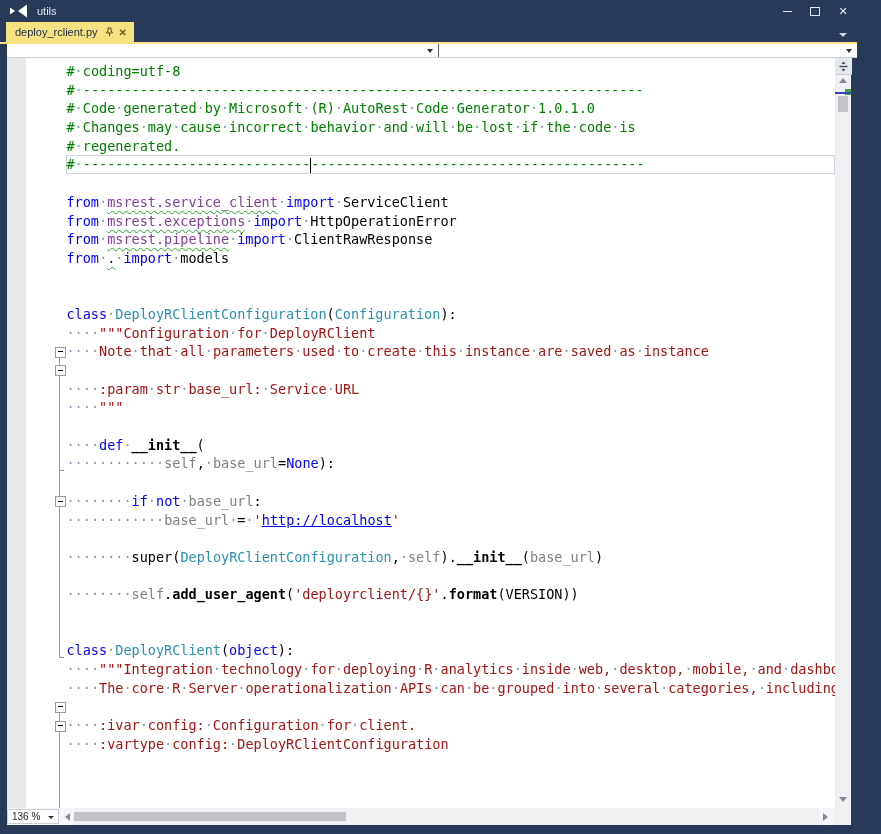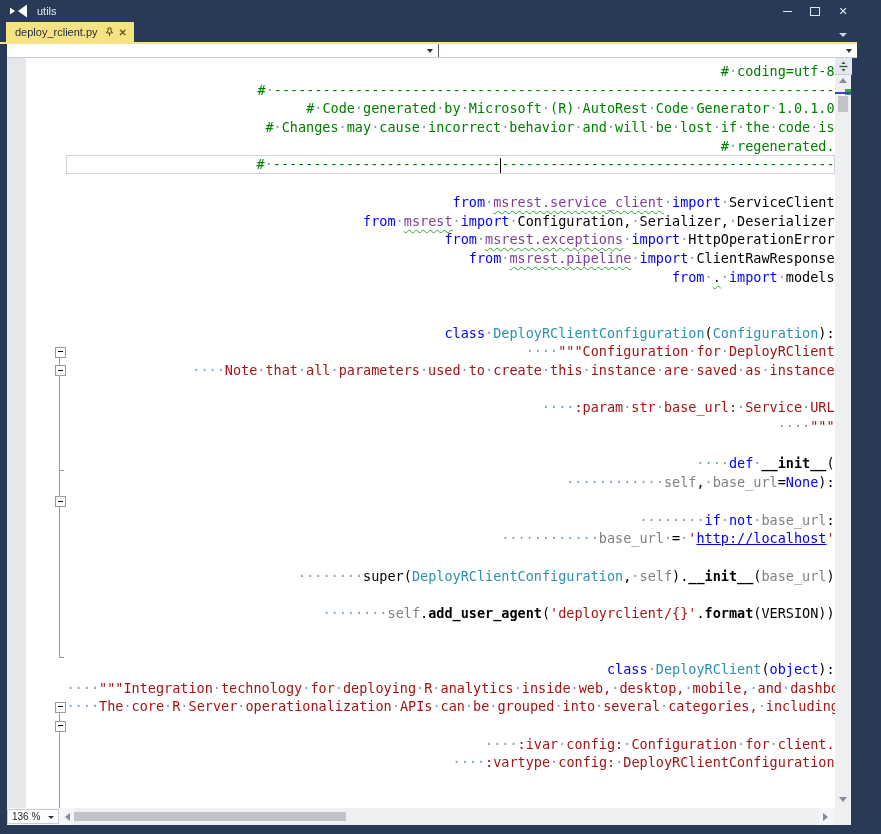--- a/index.html
+++ b/index.html
@@ -1,17 +1,17 @@
 <!DOCTYPE html>
 <html><head>
 <meta charset="utf-8">
 <style>
   html,body{margin:0;padding:0;background:#293a58;}
   .window{position:relative;width:857px;height:834px;overflow:hidden;
-          font-family:"Liberation Sans",sans-serif;background:#737373;text-align:right;}
+          font-family:"Liberation Sans",sans-serif;background:#737373;}
 
   
   .titlebar{height:22px;display:flex;align-items:center;background:#293a58;color:#dce3ee;}
   .vs-logo{width:20px;height:14px;margin-left:9px;display:flex;align-items:center;}
   .title-text{font-size:11px;margin-left:8px;color:#e2e7f0;}
   .win-controls{margin-left:auto;display:flex;align-items:center;height:100%;}
   .win-btn{width:28px;height:100%;display:flex;align-items:center;justify-content:center;color:#e2e7f0;font-size:11px;}
   .glyph-min{width:9px;height:1px;background:#e2e7f0;}
   .glyph-max{width:8px;height:7px;border:1px solid #e2e7f0;}
 
@@ -168,21 +168,20 @@
         </div>
       <div class="code-lines">
           <div class="code-line"><span class="tk-c">#</span><span class="tk-w">·</span><span class="tk-c">coding=utf-8</span></div>
           <div class="code-line"><span class="tk-c">#</span><span class="tk-w">·</span><span class="tk-c">---------------------------------------------------------------------</span></div>
           <div class="code-line"><span class="tk-c">#</span><span class="tk-w">·</span><span class="tk-c">Code</span><span class="tk-w">·</span><span class="tk-c">generated</span><span class="tk-w">·</span><span class="tk-c">by</span><span class="tk-w">·</span><span class="tk-c">Microsoft</span><span class="tk-w">·</span><span class="tk-c">(R)</span><span class="tk-w">·</span><span class="tk-c">AutoRest</span><span class="tk-w">·</span><span class="tk-c">Code</span><span class="tk-w">·</span><span class="tk-c">Generator</span><span class="tk-w">·</span><span class="tk-c">1.0.1.0</span></div>
           <div class="code-line"><span class="tk-c">#</span><span class="tk-w">·</span><span class="tk-c">Changes</span><span class="tk-w">·</span><span class="tk-c">may</span><span class="tk-w">·</span><span class="tk-c">cause</span><span class="tk-w">·</span><span class="tk-c">incorrect</span><span class="tk-w">·</span><span class="tk-c">behavior</span><span class="tk-w">·</span><span class="tk-c">and</span><span class="tk-w">·</span><span class="tk-c">will</span><span class="tk-w">·</span><span class="tk-c">be</span><span class="tk-w">·</span><span class="tk-c">lost</span><span class="tk-w">·</span><span class="tk-c">if</span><span class="tk-w">·</span><span class="tk-c">the</span><span class="tk-w">·</span><span class="tk-c">code</span><span class="tk-w">·</span><span class="tk-c">is</span></div>
           <div class="code-line"><span class="tk-c">#</span><span class="tk-w">·</span><span class="tk-c">regenerated.</span></div>
           <div class="code-line current"><span class="tk-c">#</span><span class="tk-w">·</span><span class="tk-c">----------------------------</span><span class="caret"></span><span class="tk-c">-----------------------------------------</span></div>
           <div class="code-line"></div>
           <div class="code-line"><span class="tk-k">from</span><span class="tk-w">·</span><span class="tk-m">msrest.service_client</span><span class="tk-w">·</span><span class="tk-k">import</span><span class="tk-w">·</span><span class="tk-n">ServiceClient</span></div>
-          <div class="code-line"><span class="tk-k">from</span><span class="tk-w">·</span><span class="tk-m">msrest</span><span class="tk-w">·</span><span class="tk-k">import</span><span class="tk-w">·</span><span class="tk-n">Configuration,</span><span class="tk-w">·</span><span class="tk-n">Serializer,</span><span class="tk-w">·</span><span class="tk-n">Deserializer</span></div>
           <div class="code-line"><span class="tk-k">from</span><span class="tk-w">·</span><span class="tk-m">msrest.exceptions</span><span class="tk-w">·</span><span class="tk-k">import</span><span class="tk-w">·</span><span class="tk-n">HttpOperationError</span></div>
           <div class="code-line"><span class="tk-k">from</span><span class="tk-w">·</span><span class="tk-m">msrest.pipeline</span><span class="tk-w">·</span><span class="tk-k">import</span><span class="tk-w">·</span><span class="tk-n">ClientRawResponse</span></div>
           <div class="code-line"><span class="tk-k">from</span><span class="tk-w">·</span><span class="tk-d">.</span><span class="tk-w">·</span><span class="tk-k">import</span><span class="tk-w">·</span><span class="tk-n">models</span></div>
           <div class="code-line"></div>
           <div class="code-line"></div>
           <div class="code-line"><span class="tk-k">class</span><span class="tk-w">·</span><span class="tk-t">DeployRClientConfiguration</span><span class="tk-n">(</span><span class="tk-t">Configuration</span><span class="tk-n">):</span></div>
           <div class="code-line"><span class="tk-w">·</span><span class="tk-w">·</span><span class="tk-w">·</span><span class="tk-w">·</span><span class="tk-s">"""Configuration</span><span class="tk-w">·</span><span class="tk-s">for</span><span class="tk-w">·</span><span class="tk-s">DeployRClient</span></div>
           <div class="code-line"><span class="tk-w">·</span><span class="tk-w">·</span><span class="tk-w">·</span><span class="tk-w">·</span><span class="tk-s">Note</span><span class="tk-w">·</span><span class="tk-s">that</span><span class="tk-w">·</span><span class="tk-s">all</span><span class="tk-w">·</span><span class="tk-s">parameters</span><span class="tk-w">·</span><span class="tk-s">used</span><span class="tk-w">·</span><span class="tk-s">to</span><span class="tk-w">·</span><span class="tk-s">create</span><span class="tk-w">·</span><span class="tk-s">this</span><span class="tk-w">·</span><span class="tk-s">instance</span><span class="tk-w">·</span><span class="tk-s">are</span><span class="tk-w">·</span><span class="tk-s">saved</span><span class="tk-w">·</span><span class="tk-s">as</span><span class="tk-w">·</span><span class="tk-s">instance</span></div>
           <div class="code-line"></div>
           <div class="code-line"><span class="tk-w">·</span><span class="tk-w">·</span><span class="tk-w">·</span><span class="tk-w">·</span><span class="tk-s">:param</span><span class="tk-w">·</span><span class="tk-s">str</span><span class="tk-w">·</span><span class="tk-s">base_url:</span><span class="tk-w">·</span><span class="tk-s">Service</span><span class="tk-w">·</span><span class="tk-s">URL</span></div>

